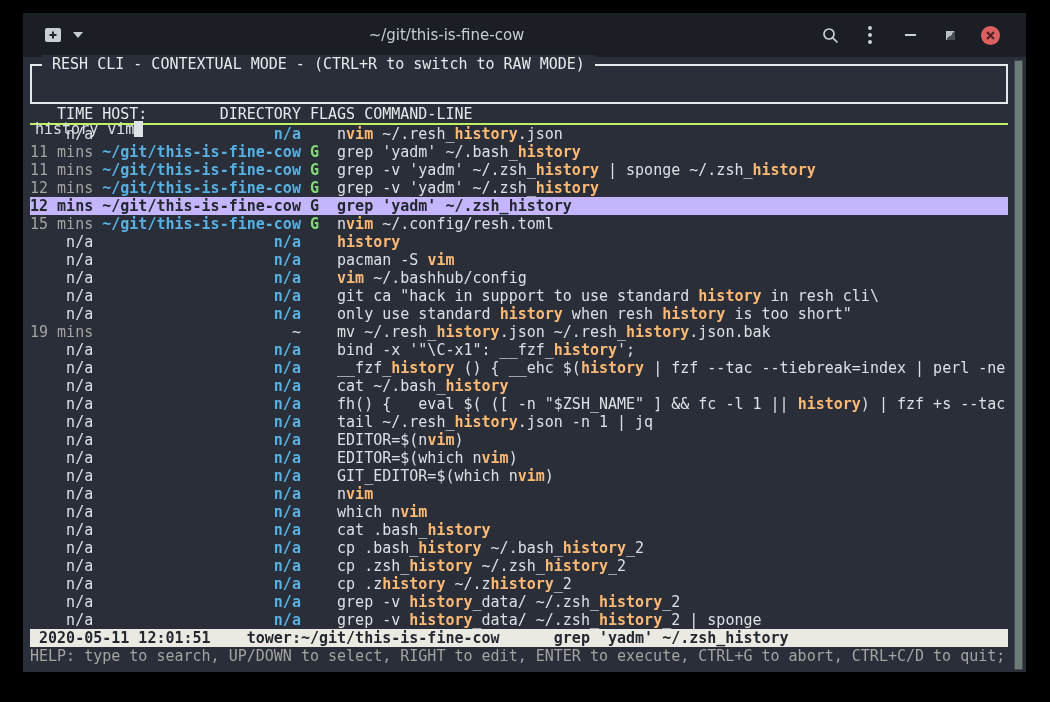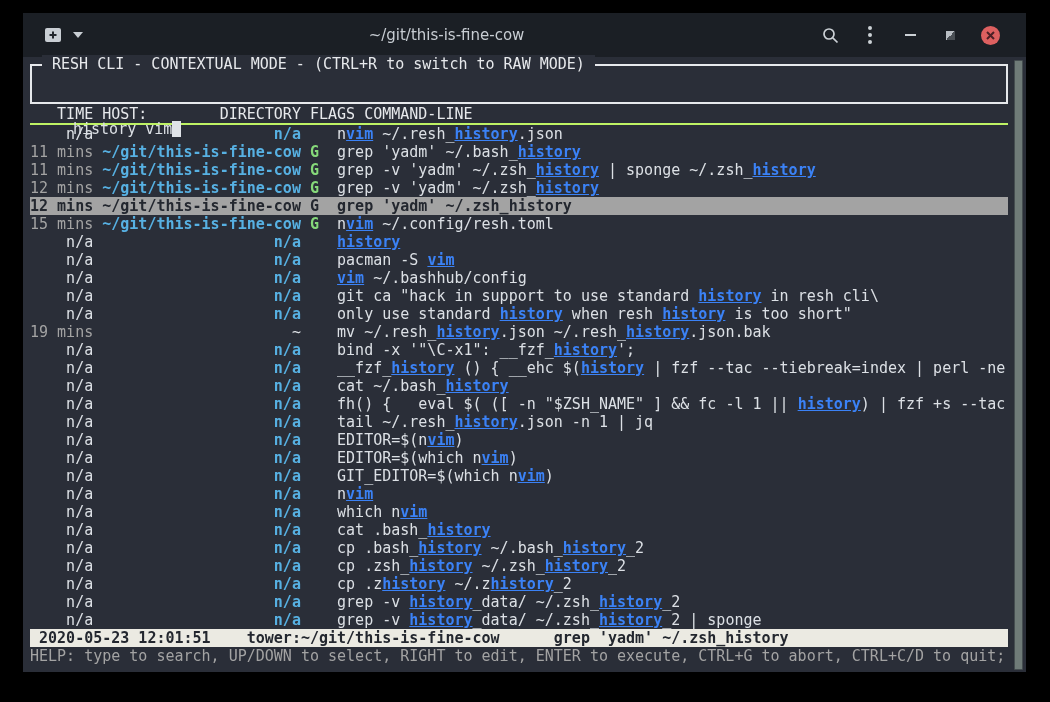--- a/index.html
+++ b/index.html
@@ -24,37 +24,37 @@
   .minimize-bar { width:11px; height:2px; background:#ccd1d6; }
   .restore-sq { width:9px; height:9px;
                 background:linear-gradient(135deg,#b9bec4 0 50%, #4a4f55 50% 100%); }
 
   
   .term { position:relative; height:615px; padding:3px 0 0 7px;
           font-size:15px; line-height:18px; color:#dce0e5; }
   .term * { white-space:pre; }
 
   .resh-box { position:relative; width:978px; height:40px;
-              border:2px solid #e7e9ec; margin-top:4px;padding-left:38px; }
+              border:2px solid #e7e9ec; margin-top:4px; }
   .box-title { position:absolute; top:-11px; left:10px; background:#2a2e38;
                padding:0 1px; color:#e7e9ec; }
   .query-line { margin-top:0; padding-left:3px; }
   .cursor { display:inline-block; width:9px; height:16px; background:#dfe3e8;
             vertical-align:-3px; }
 
   .tbl-header { width:978px; height:20px; margin-top:1px;
                 border-bottom:2px solid #bef264; color:#e7e9ec; }
 
   .rows { width:978px; }
   .row { height:18px; width:978px; overflow:hidden; }
-  .row.selected { background:#a3a3a3; color:#23272f; font-weight:bold; }
+  .row.selected { background:#c4b5fd; color:#23272f; font-weight:bold; }
   .c-time { color:#a3a3a3; }
   .c-dir  { color:#57b1e3; font-weight:bold; }
   .c-flag { color:#86d97a; font-weight:bold; }
-  .hl     { color:#3b82f6; font-weight:bold;text-decoration:underline; }
+  .hl     { color:#fdba74; font-weight:bold; }
 
   .status-bar { width:978px; height:18px; background:#ebeae2; color:#23272f;
                 font-weight:bold; overflow:hidden; }
   .help-line { width:978px; height:18px; color:#a3a3a3; overflow:hidden; }
 
   .scrollbar { position:absolute; right:3px; top:47px; height:610px; width:9px;
                background:#6f7b78; border:1px solid #454d50; border-radius:1px; }
 </style>
 </head>
 <body>
@@ -110,20 +110,20 @@
 
     <div class="resh-box">
       <span class="box-title"> RESH CLI - CONTEXTUAL MODE - (CTRL+R to switch to RAW MODE) </span>
       <div class="query-line"><span>history vim</span><span class="cursor"></span></div>
     </div>
 
     <div class="tbl-header">   TIME HOST:        DIRECTORY FLAGS COMMAND-LINE</div>
 
     <div class="rows"><div class="row"><span class="">    n/a</span> <span class="c-dir">                   n/a</span> <span class="c-flag"> </span>  <span class="c-cmd">n<span class="hl">vim</span> ~/.resh_<span class="hl">history</span>.json</span></div><div class="row"><span class="c-time">11 mins</span> <span class="c-dir">~/git/this-is-fine-cow</span> <span class="c-flag">G</span>  <span class="c-cmd">grep 'yadm' ~/.bash_<span class="hl">history</span></span></div><div class="row"><span class="c-time">11 mins</span> <span class="c-dir">~/git/this-is-fine-cow</span> <span class="c-flag">G</span>  <span class="c-cmd">grep -v 'yadm' ~/.zsh_<span class="hl">history</span> | sponge ~/.zsh_<span class="hl">history</span></span></div><div class="row"><span class="c-time">12 mins</span> <span class="c-dir">~/git/this-is-fine-cow</span> <span class="c-flag">G</span>  <span class="c-cmd">grep -v 'yadm' ~/.zsh_<span class="hl">history</span></span></div><div class="row selected">12 mins ~/git/this-is-fine-cow G  grep 'yadm' ~/.zsh_history</div><div class="row"><span class="c-time">15 mins</span> <span class="c-dir">~/git/this-is-fine-cow</span> <span class="c-flag">G</span>  <span class="c-cmd">n<span class="hl">vim</span> ~/.config/resh.toml</span></div><div class="row"><span class="">    n/a</span> <span class="c-dir">                   n/a</span> <span class="c-flag"> </span>  <span class="c-cmd"><span class="hl">history</span></span></div><div class="row"><span class="">    n/a</span> <span class="c-dir">                   n/a</span> <span class="c-flag"> </span>  <span class="c-cmd">pacman -S <span class="hl">vim</span></span></div><div class="row"><span class="">    n/a</span> <span class="c-dir">                   n/a</span> <span class="c-flag"> </span>  <span class="c-cmd"><span class="hl">vim</span> ~/.bashhub/config</span></div><div class="row"><span class="">    n/a</span> <span class="c-dir">                   n/a</span> <span class="c-flag"> </span>  <span class="c-cmd">git ca "hack in support to use standard <span class="hl">history</span> in resh cli\</span></div><div class="row"><span class="">    n/a</span> <span class="c-dir">                   n/a</span> <span class="c-flag"> </span>  <span class="c-cmd">only use standard <span class="hl">history</span> when resh <span class="hl">history</span> is too short"</span></div><div class="row"><span class="c-time">19 mins</span> <span class="">                     ~</span> <span class="c-flag"> </span>  <span class="c-cmd">mv ~/.resh_<span class="hl">history</span>.json ~/.resh_<span class="hl">history</span>.json.bak</span></div><div class="row"><span class="">    n/a</span> <span class="c-dir">                   n/a</span> <span class="c-flag"> </span>  <span class="c-cmd">bind -x '"\C-x1": __fzf_<span class="hl">history</span>';</span></div><div class="row"><span class="">    n/a</span> <span class="c-dir">                   n/a</span> <span class="c-flag"> </span>  <span class="c-cmd">__fzf_<span class="hl">history</span> () { __ehc $(<span class="hl">history</span> | fzf --tac --tiebreak=index | perl -ne</span></div><div class="row"><span class="">    n/a</span> <span class="c-dir">                   n/a</span> <span class="c-flag"> </span>  <span class="c-cmd">cat ~/.bash_<span class="hl">history</span></span></div><div class="row"><span class="">    n/a</span> <span class="c-dir">                   n/a</span> <span class="c-flag"> </span>  <span class="c-cmd">fh() {   eval $( ([ -n "$ZSH_NAME" ] &amp;&amp; fc -l 1 || <span class="hl">history</span>) | fzf +s --tac</span></div><div class="row"><span class="">    n/a</span> <span class="c-dir">                   n/a</span> <span class="c-flag"> </span>  <span class="c-cmd">tail ~/.resh_<span class="hl">history</span>.json -n 1 | jq</span></div><div class="row"><span class="">    n/a</span> <span class="c-dir">                   n/a</span> <span class="c-flag"> </span>  <span class="c-cmd">EDITOR=$(n<span class="hl">vim</span>)</span></div><div class="row"><span class="">    n/a</span> <span class="c-dir">                   n/a</span> <span class="c-flag"> </span>  <span class="c-cmd">EDITOR=$(which n<span class="hl">vim</span>)</span></div><div class="row"><span class="">    n/a</span> <span class="c-dir">                   n/a</span> <span class="c-flag"> </span>  <span class="c-cmd">GIT_EDITOR=$(which n<span class="hl">vim</span>)</span></div><div class="row"><span class="">    n/a</span> <span class="c-dir">                   n/a</span> <span class="c-flag"> </span>  <span class="c-cmd">n<span class="hl">vim</span></span></div><div class="row"><span class="">    n/a</span> <span class="c-dir">                   n/a</span> <span class="c-flag"> </span>  <span class="c-cmd">which n<span class="hl">vim</span></span></div><div class="row"><span class="">    n/a</span> <span class="c-dir">                   n/a</span> <span class="c-flag"> </span>  <span class="c-cmd">cat .bash_<span class="hl">history</span></span></div><div class="row"><span class="">    n/a</span> <span class="c-dir">                   n/a</span> <span class="c-flag"> </span>  <span class="c-cmd">cp .bash_<span class="hl">history</span> ~/.bash_<span class="hl">history</span>_2</span></div><div class="row"><span class="">    n/a</span> <span class="c-dir">                   n/a</span> <span class="c-flag"> </span>  <span class="c-cmd">cp .zsh_<span class="hl">history</span> ~/.zsh_<span class="hl">history</span>_2</span></div><div class="row"><span class="">    n/a</span> <span class="c-dir">                   n/a</span> <span class="c-flag"> </span>  <span class="c-cmd">cp .z<span class="hl">history</span> ~/.z<span class="hl">history</span>_2</span></div><div class="row"><span class="">    n/a</span> <span class="c-dir">                   n/a</span> <span class="c-flag"> </span>  <span class="c-cmd">grep -v <span class="hl">history</span>_data/ ~/.zsh_<span class="hl">history</span>_2</span></div><div class="row"><span class="">    n/a</span> <span class="c-dir">                   n/a</span> <span class="c-flag"> </span>  <span class="c-cmd">grep -v <span class="hl">history</span>_data/ ~/.zsh_<span class="hl">history</span>_2 | sponge</span></div></div>
 
-    <div class="status-bar"><span> 2020-05-23 12:01:51    tower:~/git/this-is-fine-cow      grep 'yadm' ~/.zsh_history</span></div>
+    <div class="status-bar"><span> 2020-05-11 12:01:51    tower:~/git/this-is-fine-cow      grep 'yadm' ~/.zsh_history</span></div>
 
     <div class="help-line">HELP: type to search, UP/DOWN to select, RIGHT to edit, ENTER to execute, CTRL+G to abort, CTRL+C/D to quit;</div>
 
   </div>
 
   <div class="scrollbar"></div>
 </div>
 
 </body></html>

